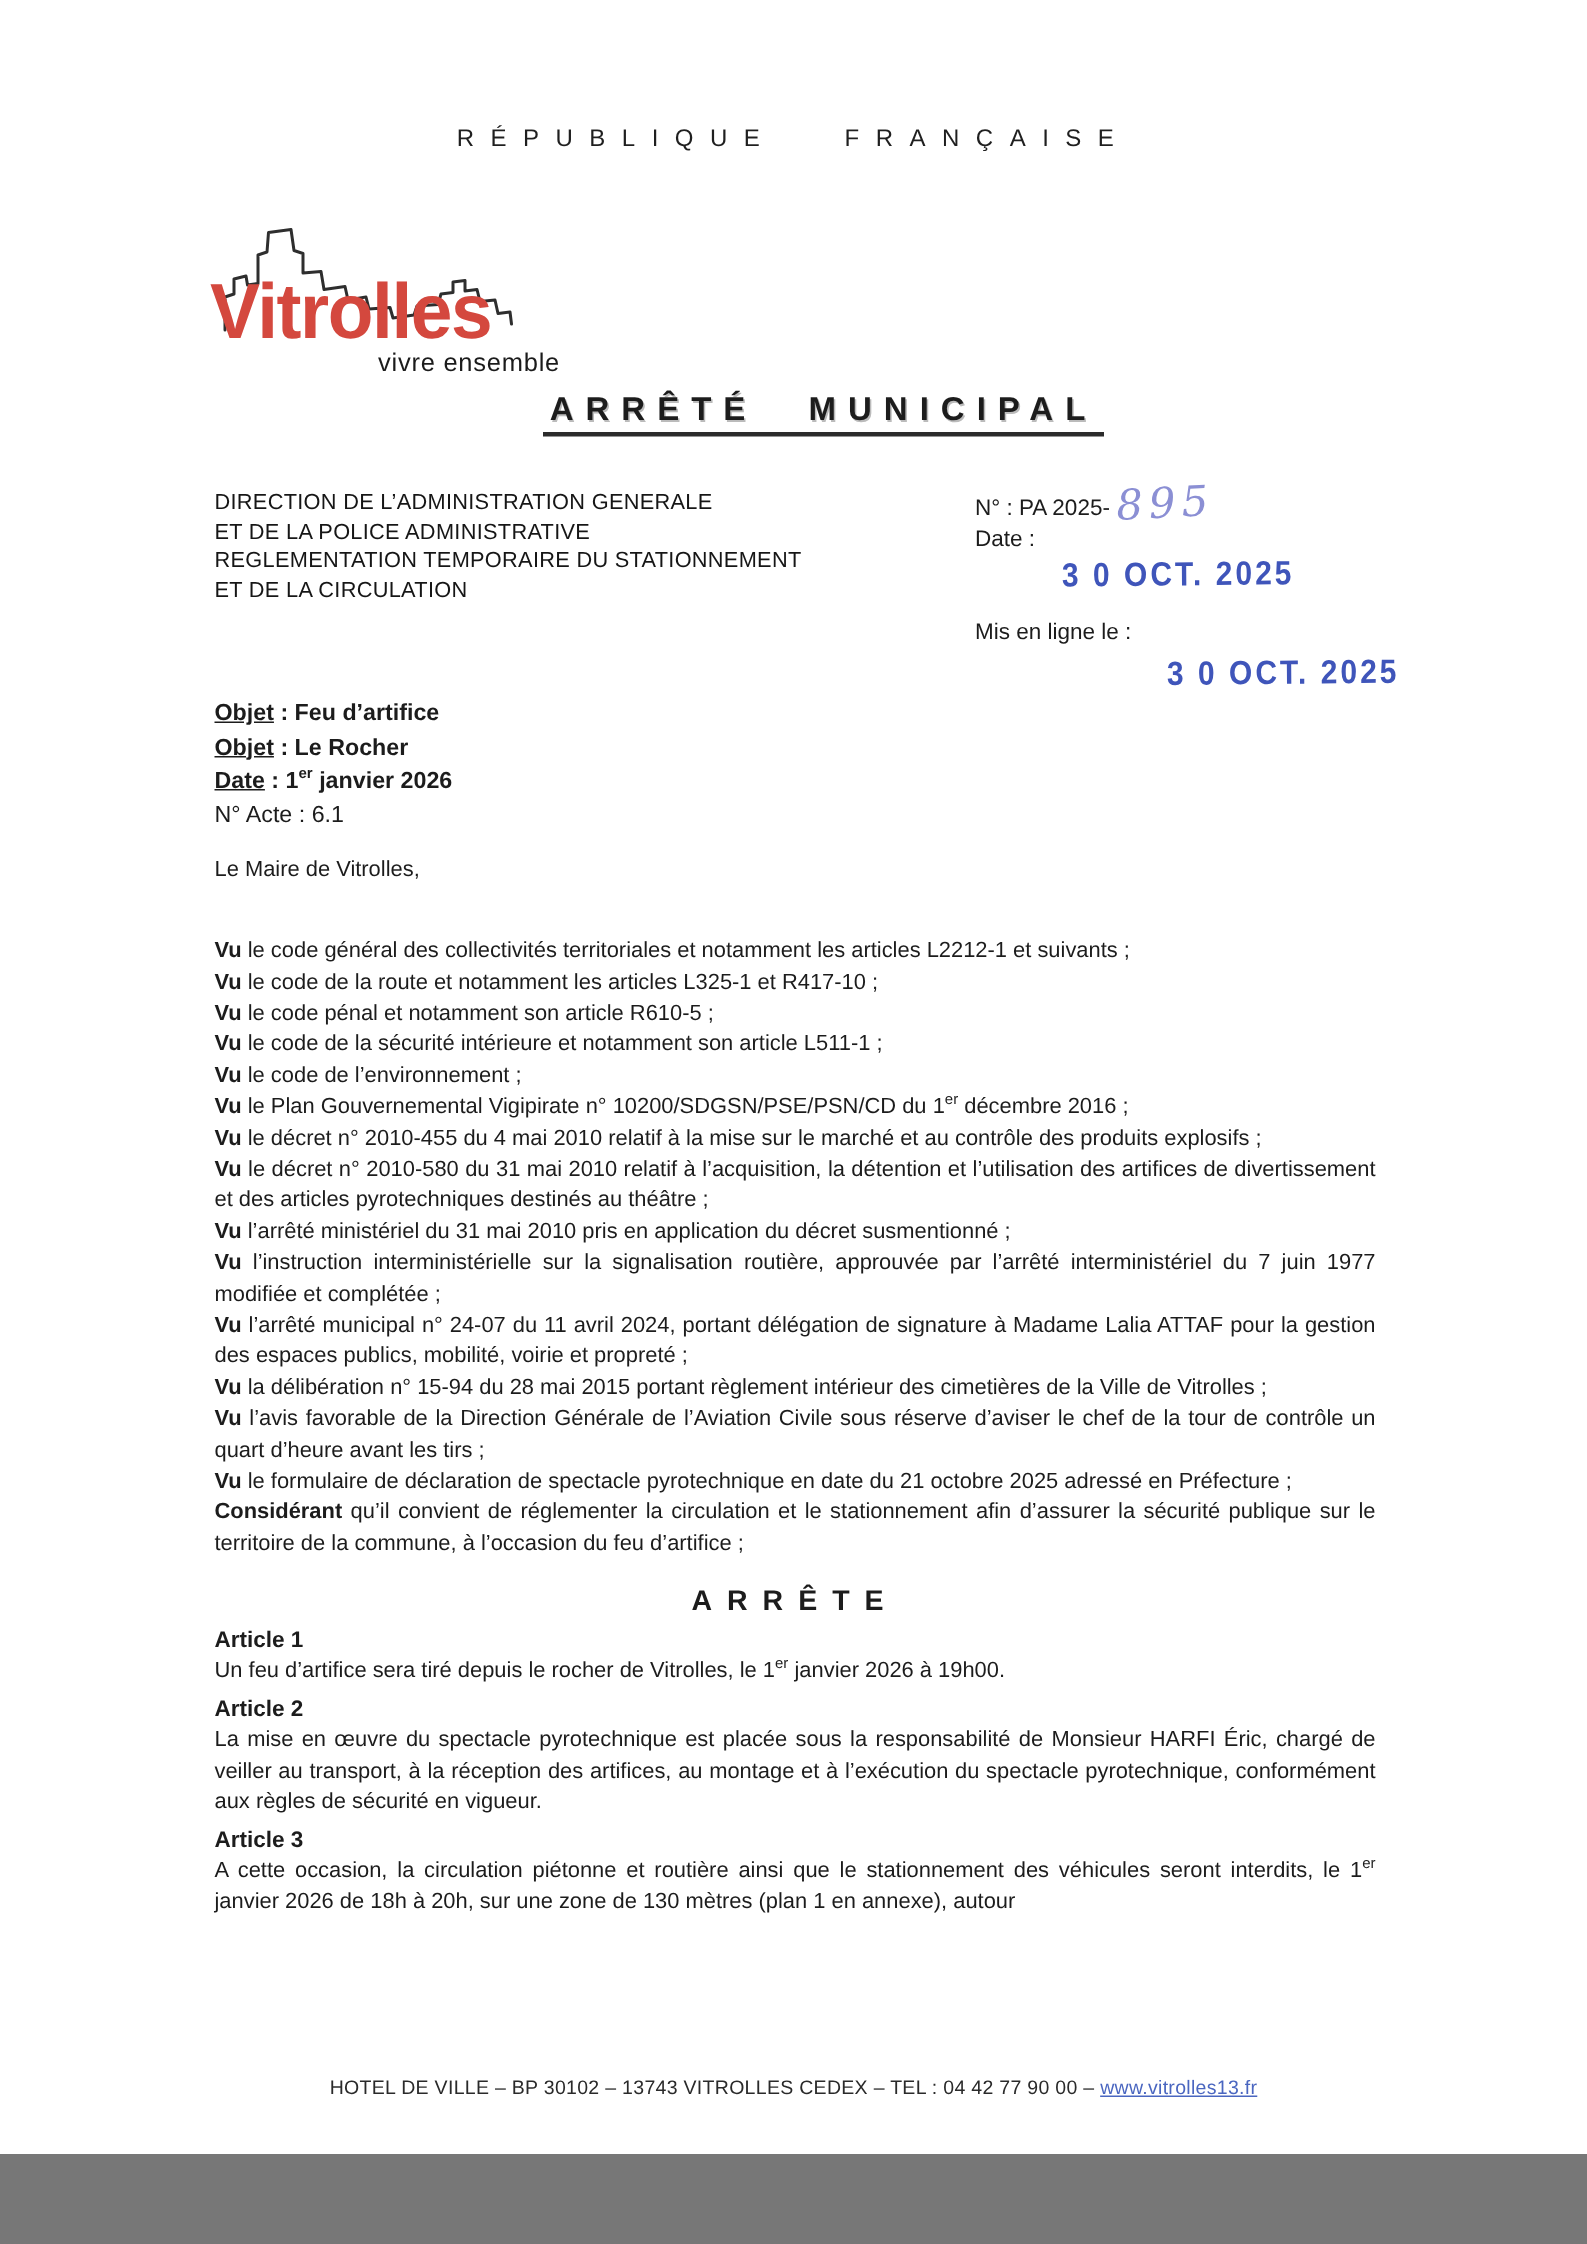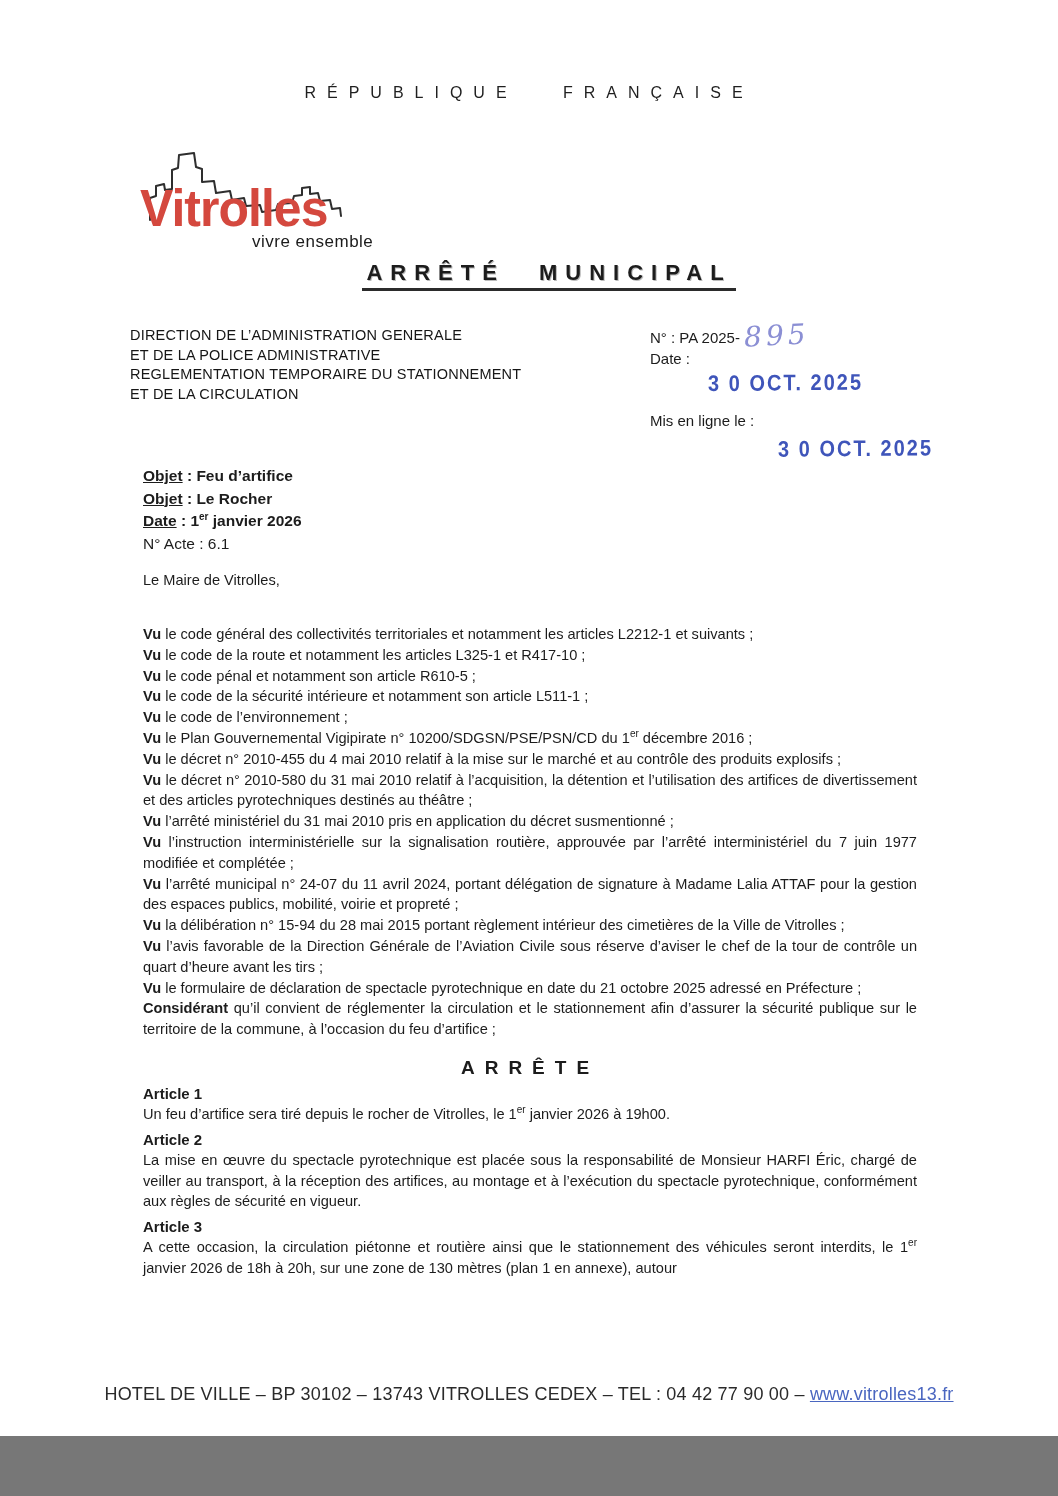--- a/index.html
+++ b/index.html
@@ -45,21 +45,21 @@
     display:inline-block;
     font-size:22px;font-weight:bold;
     letter-spacing:8px;word-spacing:20px;
     border-bottom:3px solid #2b2b2b;
     padding:0 4px 2px 4px;
     text-shadow:1px 1px 0 #bbb;
     margin-left:40px;
   }
   
   .direction{
-    position:absolute;left:130px;top:326px;width:530px;
+    position:absolute;left:143px;top:326px;width:530px;
     font-size:14.5px;line-height:19.5px;letter-spacing:0.2px;
     color:#161616;
   }
   .meta{position:absolute;left:650px;top:324px;width:330px;font-size:15px;}
   .meta-line{line-height:21px;}
   .handwritten{
     display:inline-block;
     font-family:"DejaVu Serif",serif;font-style:italic;
     font-size:28px;line-height:20px;
     color:var(--hand-blue);
@@ -91,21 +91,21 @@
     text-align:center;font-weight:bold;
     font-size:19px;letter-spacing:10px;
     margin:17px 0 0 0;
   }
   .article{margin-top:4px;}
   .article h3{font-size:15px;font-weight:bold;line-height:21px;}
   .article p{margin:0;text-align:justify;line-height:20.8px;}
   
   .footer{
     position:absolute;top:1384px;left:0;right:0;
-    text-align:center;font-size:18px;color:#2a2a2a;letter-spacing:0.2px;
+    text-align:center;font-size:13px;color:#2a2a2a;letter-spacing:0.2px;
   }
   .footer-link{color:var(--link-blue);text-decoration:underline;cursor:pointer;}
 </style>
 </head>
 <body>
 
 <div class="page">
 
   <div class="republique">RÉPUBLIQUE FRANÇAISE</div>
 

